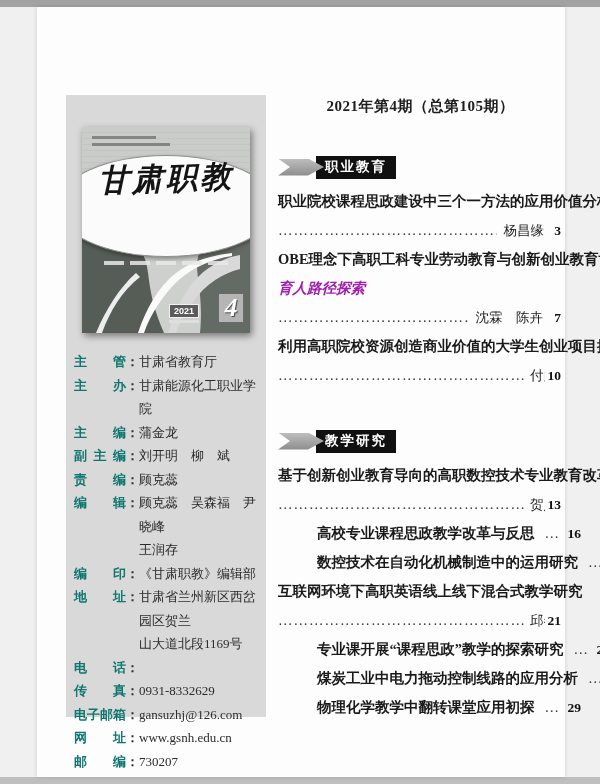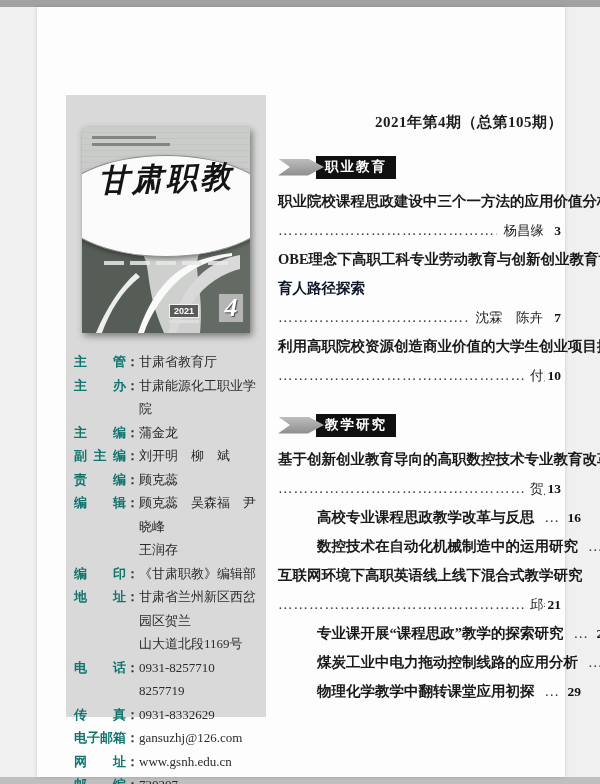--- a/index.html
+++ b/index.html
@@ -36,32 +36,32 @@
   .lab { display:inline-block; width:52px; font-weight:bold; color:#0f766e; text-align:justify; text-align-last:justify; flex:0 0 auto; }
   .colon { flex:0 0 auto; font-weight:bold; }
   .vals { flex:1 1 auto; min-width:0; }
   .vals div:empty { display:none; }
 
   
   .right-col { position:absolute; left:241px; top:90px; width:285px; }
   .toc-head { position:relative; height:56px; }
   .toc-bar { position:absolute; left:-15px; right:-2px; top:38px; height:14px; background:#c9c9c9; }
   .toc-title { position:relative; text-align:center; font-size:38px; font-weight:bold; line-height:48px; color:#111; z-index:1; }
-  .issue-line { text-align:right; font-size:15px; font-weight:bold; letter-spacing:.5px; margin-top:16px; color:#1d1d1d; }
-
-  .sec-head { display:flex; align-items:center; margin:24px 0 9px; height:22px; }
+  .issue-line { text-align:center; font-size:15px; font-weight:bold; letter-spacing:.5px; color:#1d1d1d; }
+
+  .sec-head { display:flex; align-items:center; margin:40px 0 9px; height:22px; }
   .arrow-icon { display:inline-block; width:46px; height:17px; flex:0 0 auto;
     background:linear-gradient(180deg,#bdbdbd,#8d8d8d);
     clip-path:polygon(0 0,30px 0,46px 50%,30px 100%,0 100%,12px 50%); }
   .sec-label { background:#101010; color:#fff; font-family:"Liberation Sans",sans-serif; font-weight:bold;
     font-size:13.5px; letter-spacing:2px; padding:2px 9px 3px; margin-left:-8px; }
 
   .art { font-size:14.5px; }
   .art .trow { line-height:29px; font-weight:bold; color:#1a1a1a; white-space:nowrap; }
-  .art .t2 { line-height:29px; font-weight:bold; color:#0f172a; }
+  .art .t2 { line-height:29px; font-weight:bold; color:#a21caf;font-style:italic; }
   .art .t2:empty { display:none; }
   .arow { display:flex; align-items:baseline; line-height:29px; min-width:0; }
   .dots { flex:1 1 auto; min-width:14px; overflow:hidden; white-space:nowrap; color:#3a3a3a; letter-spacing:1px; margin-right:6px; }
   .authors { flex:0 1 auto; font-size:13.5px; color:#222; white-space:nowrap; overflow:hidden; }
   .page-num { flex:0 0 auto; font-weight:bold; font-size:13.5px; margin-left:3px; padding-right:2px; color:#111; }
   .art.inline { display:flex; align-items:baseline;margin-left:39px; }
   .art.inline .trow { flex:0 0 auto; }
   .art.inline .arow { flex:1 1 auto; margin-left:10px; }
 </style>
 </head>
@@ -179,24 +179,20 @@
           <span class="colon">：</span>
           <span class="vals">
             <div>甘肃省兰州新区西岔园区贺兰</div>
             <div class="v2">山大道北段1169号</div>
           </span>
         </div>
 
         <div class="info-row">
           <span class="lab">电话</span>
           <span class="colon">：</span>
-          <span class="vals">
-            <div>0931-8257710　8257719</div>
-
-          </span>
         </div>
 
         <div class="info-row">
           <span class="lab">传真</span>
           <span class="colon">：</span>
           <span class="vals">
             <div>0931-8332629</div>
 
           </span>
         </div>

